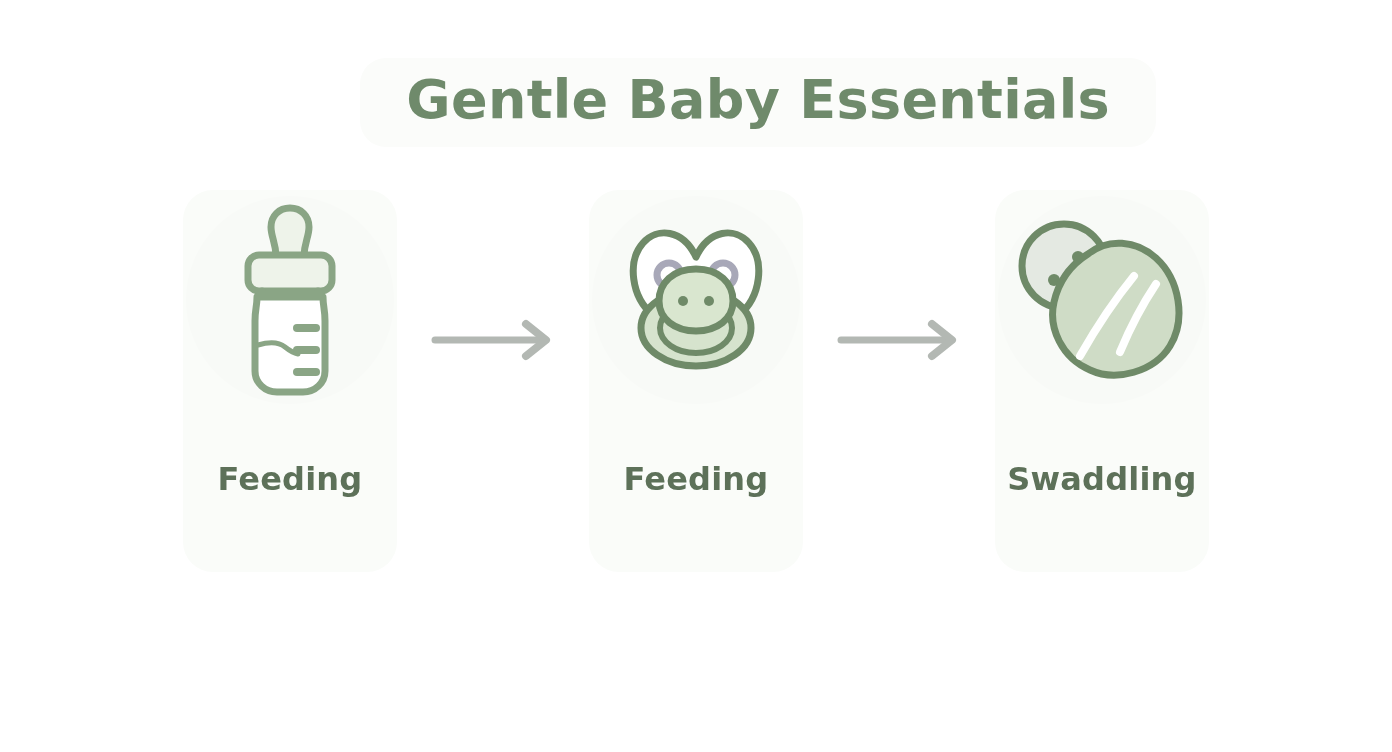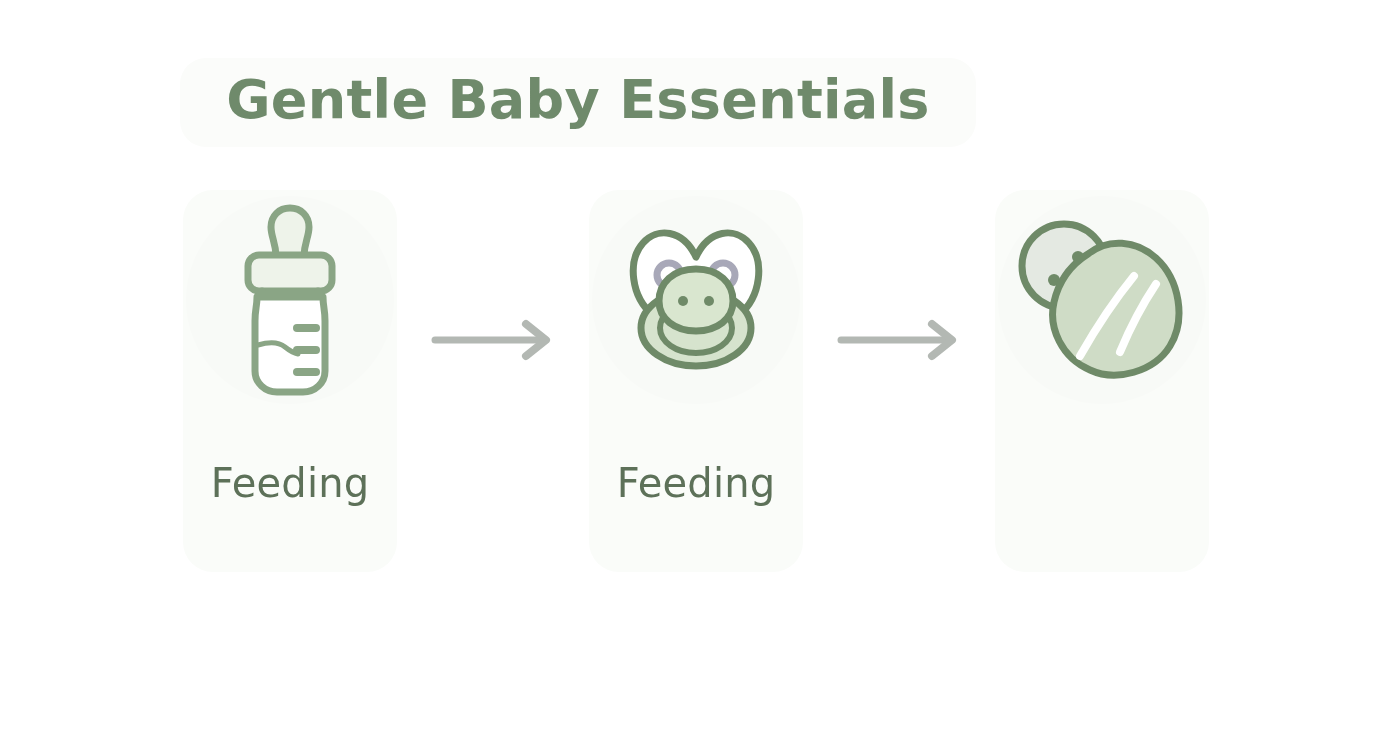--- a/index.html
+++ b/index.html
@@ -21,21 +21,21 @@
     inset: 0;
     background: #ffffff;
   }
 
   
   .title-wrap {
     position: absolute;
     top: 58px;
     left: 0;
     width: 1156px;
-    text-align: center;
+    text-align: right;
   }
   .title-card {
     display: inline-block;
     padding: 14px 46px 18px 46px;
     border-radius: 26px;
     background: #fbfcfa;
   }
   .title {
     font-size: 54px;
     font-weight: 700;
@@ -86,22 +86,22 @@
     display: flex;
     align-items: center;
     justify-content: center;
   }
   .icon-disc svg { display: block; }
 
   .step-label {
     position: relative;
     z-index: 1;
     margin-top: 56px;
-    font-size: 40px;
-    font-weight: 400;
+    font-size: 32px;
+    font-weight: 700;
     color: #5d7159;
     letter-spacing: 0.2px;
     white-space: nowrap;
   }
 
   
   .connector {
     width: 136px;
     display: flex;
     align-items: flex-start;
@@ -204,16 +204,17 @@
 
           <path d="M84 44 C104 28 132 30 152 48 C176 70 182 110 166 136
                    C150 162 112 172 86 160 C58 148 44 118 50 92 C55 70 68 54 84 44 Z" fill="#cfdcc6" stroke="#6f8a68" stroke-width="7" stroke-linejoin="round"></path>
 
           <g stroke="#ffffff" stroke-width="8" stroke-linecap="round" fill="none">
             <path d="M76 146 C92 118 112 88 130 66"></path>
             <path d="M116 142 C126 118 140 92 152 74"></path>
           </g>
         </svg>
       </div>
+      <div class="step-label">Swaddling</div>
     </div>
 
   </div>
 </div>
 
 </body></html>

